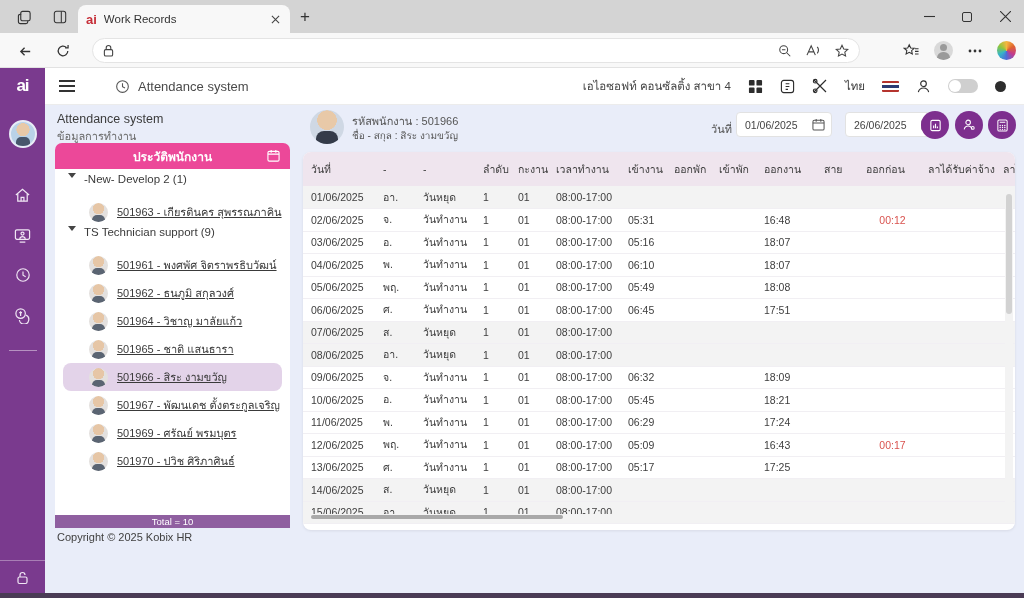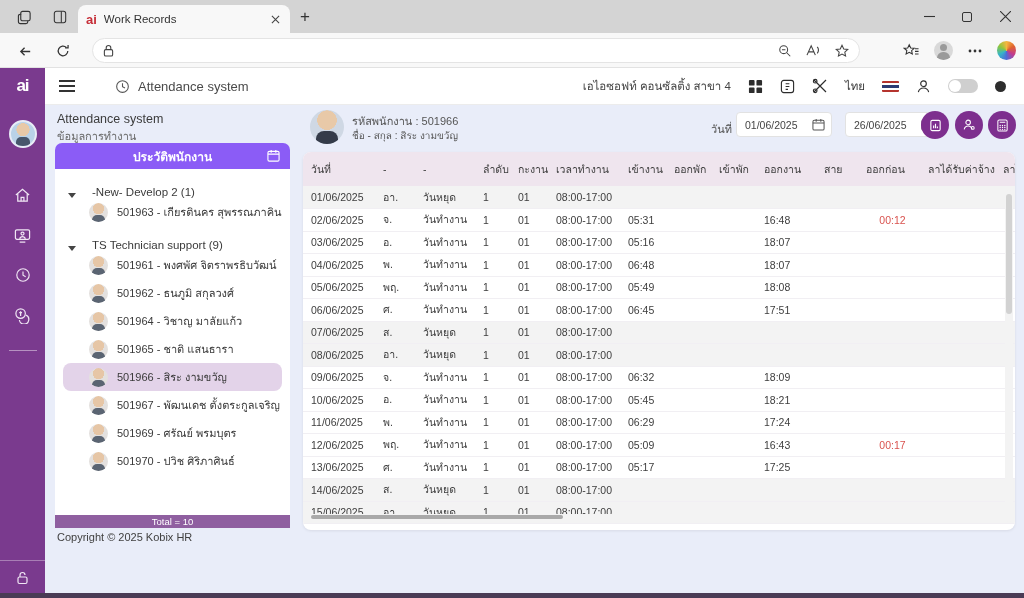--- a/index.html
+++ b/index.html
@@ -49,26 +49,26 @@
   .ab-ic{display:flex;align-items:center;justify-content:center;cursor:pointer;color:#2d2d2d;}
   .lang{font-size:11.5px;color:#333;}
   .flag{width:17px;height:11px;background:linear-gradient(to bottom,#b5342e 0 18%,#fff 18% 36%,#2d3b73 36% 64%,#fff 64% 82%,#b5342e 82%);border-radius:1px;}
   .toggle{width:30px;height:14px;border-radius:8px;background:#cfcfcf;position:relative;cursor:pointer;}
   .toggle:before{content:"";position:absolute;left:1px;top:1px;width:12px;height:12px;background:#fff;border-radius:50%;}
   .darkdot{width:11px;height:11px;border-radius:50%;background:#2d2d2d;}
 
   
   .lp-title{position:absolute;left:57px;top:112px;font-size:12.5px;color:#3c3c3c;}
   .lp-sub{position:absolute;left:57px;top:127px;font-size:11px;color:#6a6a6a;}
-  .lp-header{position:absolute;left:55px;top:143px;width:235px;height:26px;background:#8b5cf6;border-radius:7px 7px 0 0;color:#fff;display:flex;align-items:center;justify-content:center;font-size:12px;font-weight:bold;}
+  .lp-header{position:absolute;left:55px;top:143px;width:235px;height:26px;background:#ec4899;border-radius:7px 7px 0 0;color:#fff;display:flex;align-items:center;justify-content:center;font-size:12px;font-weight:bold;}
   .lp-header .cal{position:absolute;right:10px;top:6px;color:#fff;}
   .tree-card{position:absolute;left:55px;top:169px;width:235px;height:346px;background:#fff;overflow:hidden;padding-top:4px;}
-  .group-row{display:flex;align-items:flex-end;gap:16px;height:25px;padding-left:13px;font-size:11.5px;color:#3a3a3a;cursor:pointer;}
+  .group-row{display:flex;align-items:flex-start;gap:8px;height:25px;padding-left:13px;font-size:11.5px;color:#3a3a3a;cursor:pointer;}
   .tri{width:0;height:0;border-left:4px solid transparent;border-right:4px solid transparent;border-top:5px solid #444;}
-  .member-row{display:flex;align-items:center;gap:9px;height:28px;margin:0 8px 0 8px;padding-left:26px;font-size:11px;color:#3a3a3a;border-radius:8px;cursor:pointer;}
+  .member-row{display:flex;align-items:center;gap:9px;height:28px;margin:0 8px 0 8px;padding-left:26px;font-size:11px;color:#3a3a3a;border-radius:8px;cursor:pointer;text-decoration:underline;}
   .member-row.selected{background:#e3d3e9;}
   .m-avatar{width:19px;height:19px;border-radius:50%;flex:0 0 19px;background:radial-gradient(circle at 50% 30%,#e6c6a6 0 34%,#e3e0de 35%);position:relative;overflow:hidden;}
   .m-avatar:after{content:"";position:absolute;left:3px;bottom:-2px;width:13px;height:9px;border-radius:5px 5px 0 0;background:#5a6472;}
   .total-bar{position:absolute;left:55px;top:515px;width:235px;height:13px;background:#8f5fa0;color:#fff;font-size:9.5px;display:flex;align-items:center;justify-content:center;}
   .copyright{position:absolute;left:57px;top:531px;font-size:11px;color:#3f3f3f;}
 
   
   .emp-avatar{position:absolute;left:310px;top:110px;width:34px;height:34px;border-radius:50%;background:radial-gradient(circle at 50% 30%,#e8c9a8 0 33%,#cfd8e4 34%);overflow:hidden;}
   .emp-avatar:after{content:"";position:absolute;left:6px;bottom:-2px;width:22px;height:15px;border-radius:8px 8px 0 0;background:#343b49;}
   .emp-code{position:absolute;left:352px;top:112px;font-size:11px;color:#555;}
@@ -465,21 +465,21 @@
             <td></td>
             <td></td>
           </tr>
           <tr class="">
             <td>04/06/2025</td>
             <td>พ.</td>
             <td>วันทำงาน</td>
             <td>1</td>
             <td>01</td>
             <td>08:00-17:00</td>
-            <td>06:48</td>
+            <td>06:10</td>
             <td></td>
             <td></td>
             <td>18:07</td>
             <td></td>
             <td></td>
             <td></td>
             <td></td>
           </tr>
           <tr class="">
             <td>05/06/2025</td>

